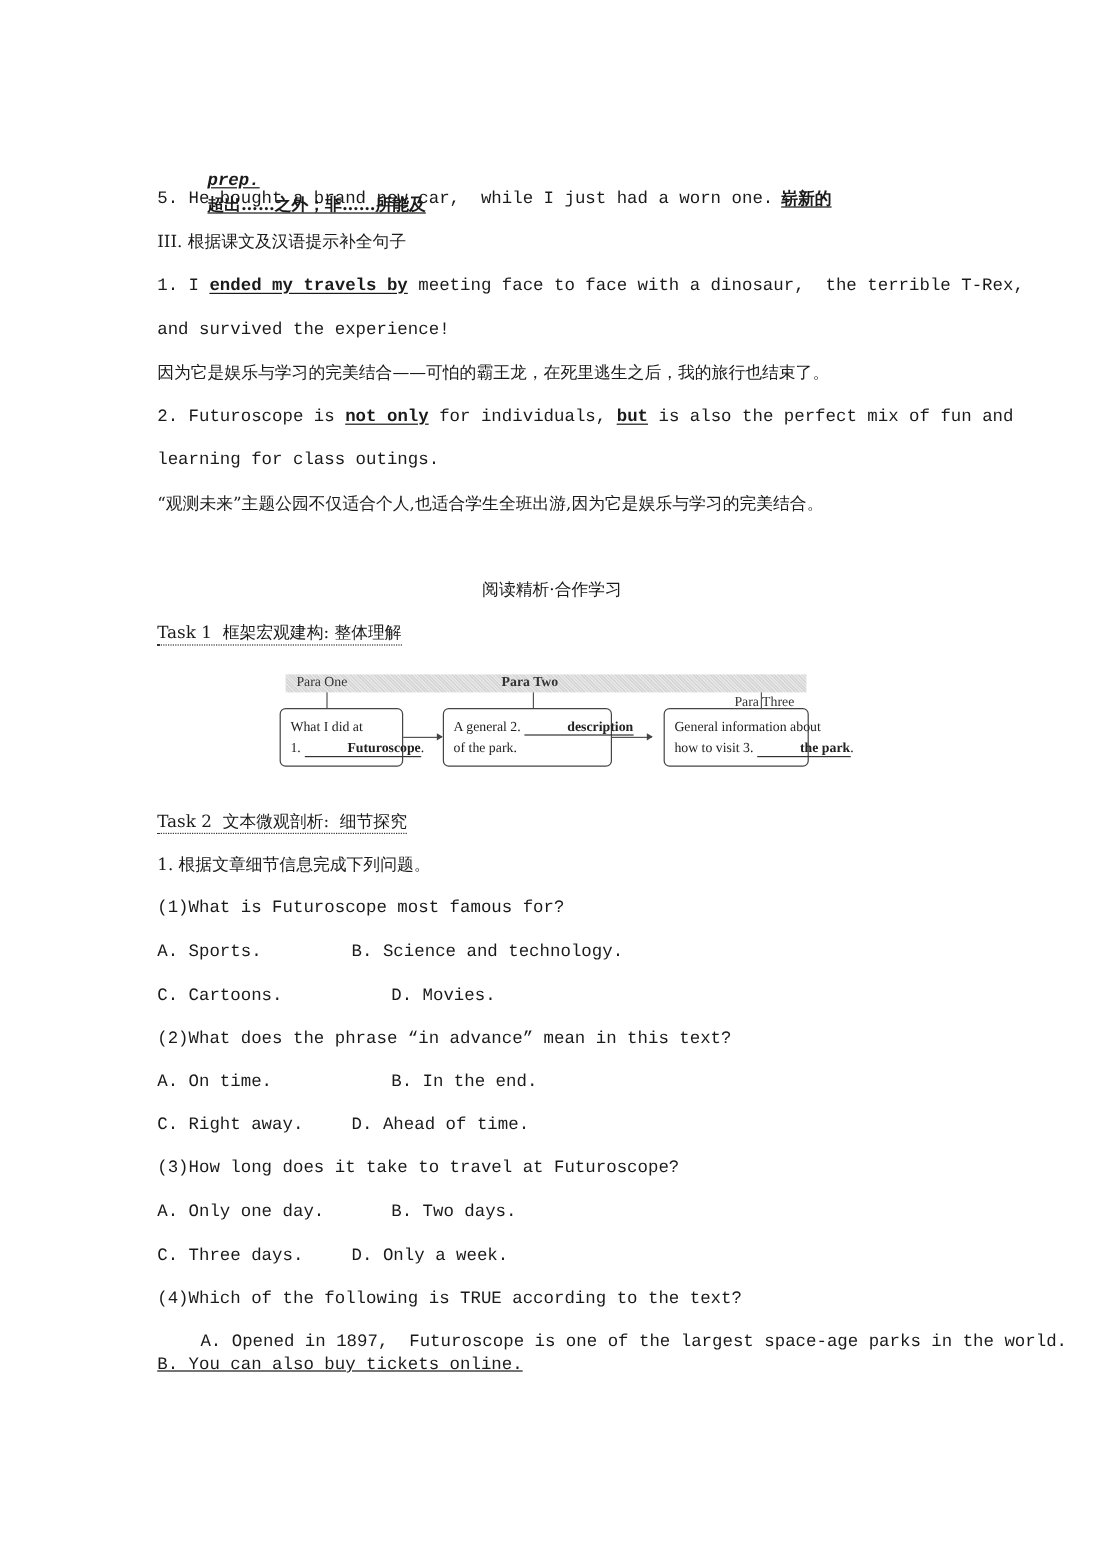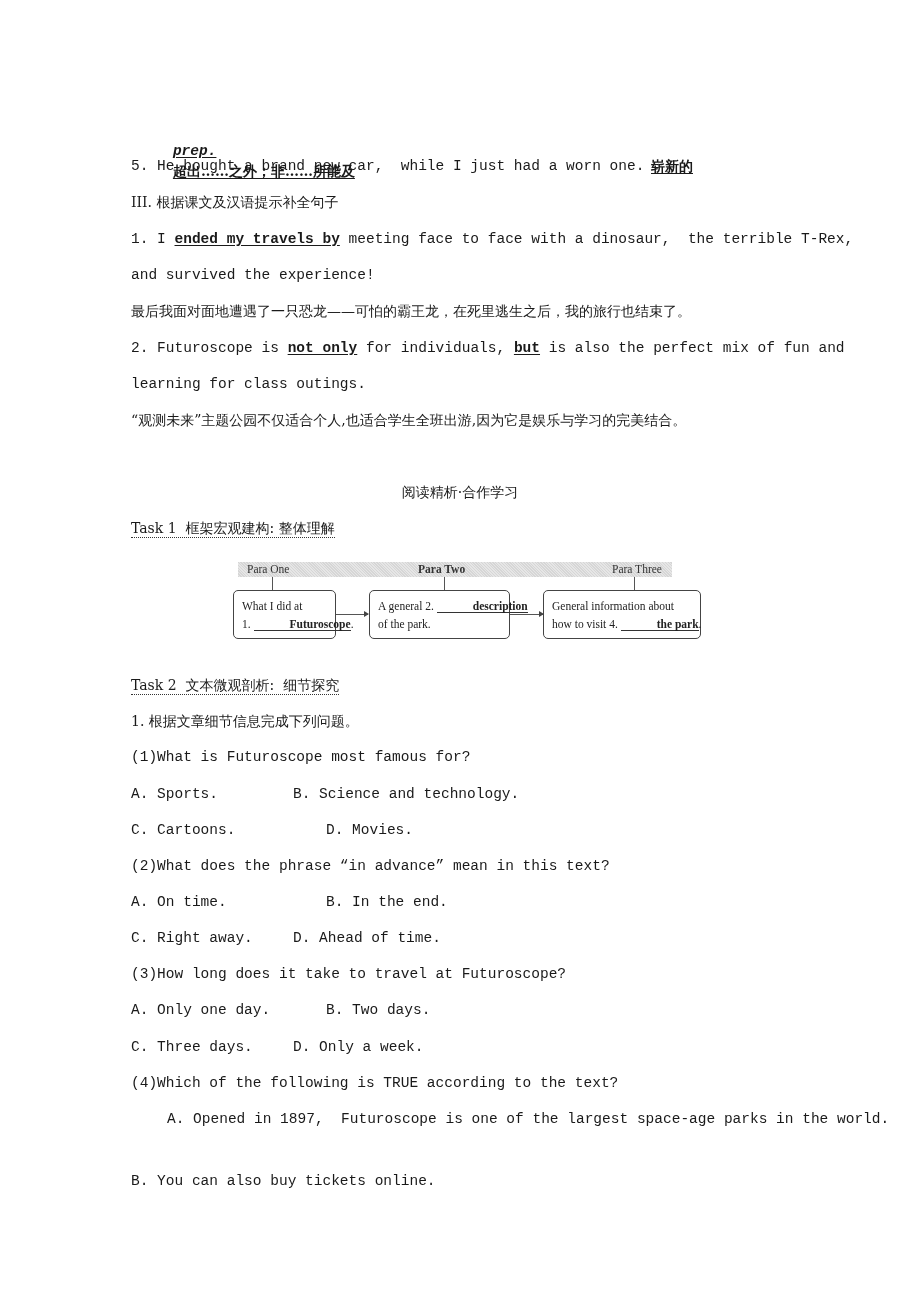--- a/index.html
+++ b/index.html
@@ -116,57 +116,57 @@
   <span class="u b">超出……之外；非……所能及</span>
 </div>
 
 <div class="line mono" style="top:156px;"><span>5.</span><span> He bought a brand </span><span class="u">new</span><span> car,  while I just had a worn one.</span></div>
 <div class="line cn b u" style="top:156px; left:651px;">崭新的</div>
 
 <div class="line cn" style="top:192px;">III. 根据课文及汉语提示补全句子</div>
 
 <div class="line mono" style="top:229px;"><span>1.</span><span> I </span><span class="u b">ended my travels by</span><span> meeting face to face with a dinosaur,  the terrible T-Rex,</span></div>
 <div class="line mono" style="top:265px;">and survived the experience!</div>
-<div class="line cn" style="top:301px;">最后我面对面地遭遇了一只恐龙——可怕的霸王龙，在死里逃生之后，我的旅行也结束了。</div>
+<div class="line cn" style="top:301px;">因为它是娱乐与学习的完美结合——可怕的霸王龙，在死里逃生之后，我的旅行也结束了。</div>
 
 <div class="line mono" style="top:338px;"><span>2.</span><span> Futuroscope is </span><span class="u b">not only</span><span> for individuals, </span><span class="u b">but</span><span> is also the perfect mix of fun and</span></div>
 <div class="line mono" style="top:374px;">learning for class outings.</div>
 <div class="line cn" style="top:410px;">“观测未来”主题公园不仅适合个人,也适合学生全班出游,因为它是娱乐与学习的完美结合。</div>
 
 <div class="line cn center" style="top:482px;">阅读精析·合作学习</div>
 
 <div class="line cn" style="top:518px;"><span class="dotted">Task 1  框架宏观建构: 整体理解</span></div>
 
 <div class="diagram">
   <div class="header-bar"></div>
   <div class="para-label" style="left:18px;">Para One</div>
   <div class="para-label" style="left:189px;font-weight:bold;">Para Two</div>
-  <div class="para-label" style="left:383px;">Para Three</div>
+  <div class="para-label" style="left:383px;margin-top:16px;">Para Three</div>
 
   <div class="connector" style="left:43px;"></div>
   <div class="connector" style="left:215px;"></div>
   <div class="connector" style="left:405px;"></div>
 
   <div class="box" style="left:4px; width:103px;">
     <div>What I did at</div>
     <div><span>1. </span><span class="ans">Futuroscope</span><span>.</span></div>
   </div>
 
   <div class="arrow" style="left:107px; width:32px;"></div>
 
   <div class="box" style="left:140px; width:141px;">
     <div><span>A general 2. </span><span class="ans">description</span></div>
     <div>of the park.</div>
   </div>
 
   <div class="arrow" style="left:281px; width:33px;"></div>
 
-  <div class="box" style="left:314px; width:158px;">
+  <div class="box" style="left:324px; width:121px;">
     <div>General information about</div>
-    <div><span>how to visit 4. </span><span class="ans">the park</span><span>.</span></div>
+    <div><span>how to visit 3. </span><span class="ans">the park</span><span>.</span></div>
   </div>
 </div>
 
 <div class="line cn" style="top:675px;"><span class="dotted">Task 2  文本微观剖析:  细节探究</span></div>
 <div class="line cn" style="top:711px;">1. 根据文章细节信息完成下列问题。</div>
 
 <div class="line mono" style="top:747px;">(1)What is Futuroscope most famous for?</div>
 <div class="line mono" style="top:784px;">A. Sports.</div>
 <div class="line mono" style="top:784px; left:293px;">B. Science and technology.</div>
 <div class="line mono" style="top:820px;">C. Cartoons.</div>
@@ -179,13 +179,13 @@
 <div class="line mono" style="top:928px; left:293px;">D. Ahead of time.</div>
 
 <div class="line mono" style="top:964px;">(3)How long does it take to travel at Futuroscope?</div>
 <div class="line mono" style="top:1000px;">A. Only one day.</div>
 <div class="line mono" style="top:1000px; left:326px;">B. Two days.</div>
 <div class="line mono" style="top:1037px;">C. Three days.</div>
 <div class="line mono" style="top:1037px; left:293px;">D. Only a week.</div>
 
 <div class="line mono" style="top:1073px;">(4)Which of the following is TRUE according to the text?</div>
 <div class="line mono" style="top:1109px;margin-left:36px;">A. Opened in 1897,  Futuroscope is one of the largest space-age parks in the world.</div>
-<div class="line mono" style="top:1171px;">B. You can also buy tickets online.</div>
+<div class="line mono" style="top:1128px;text-decoration:underline;">B. You can also buy tickets online.</div>
 
 </body></html>

